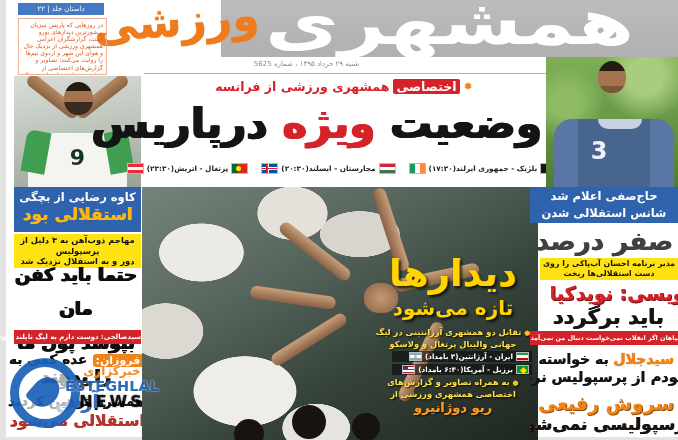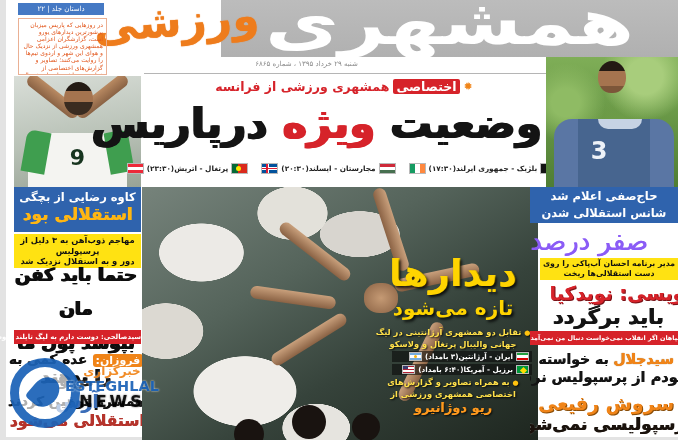--- a/index.html
+++ b/index.html
@@ -163,22 +163,22 @@
   .rp-torso { position:absolute; left:8px; bottom:0; width:120px; height:68px;
     border-radius:18px 18px 0 0;
     background:linear-gradient(90deg,#5a76a4 0 20%,#47658f 20% 80%,#5a76a4 80%); }
   .rp-collar { position:absolute; left:44px; top:0; width:44px; height:10px;
     border-radius:0 0 12px 12px; background:#c7d3e4; }
   .rp-num { position:absolute; left:0; right:30px; top:18px; text-align:center;
     font-size:24px; font-weight:bold; color:#eef2f8; }
   .r-bluebox { position:absolute; left:0; right:0; top:187px; height:36px; background:#2f63ad;
     color:#fff; text-align:center; font-weight:bold; font-size:11.5px; line-height:17px;
     padding-top:1px; direction:rtl; }
-  .r-bigred { position:absolute; left:0; right:0; top:226px; text-align:left;
-    font-size:26px; font-weight:normal; color:#8b5cf6; direction:rtl;
+  .r-bigred { position:absolute; left:0; right:0; top:226px; text-align:center;
+    font-size:26px; font-weight:bold; color:#404040; direction:rtl;
     text-shadow:0.8px 0 currentColor; }
   .r-yellow { position:absolute; left:10px; right:0; top:258px; background:#ffe212;
     color:#111; font-size:7.8px; font-weight:bold; line-height:10px; text-align:center;
     padding:1px 2px; direction:rtl; }
   .r-veisi1 { position:absolute; left:0; right:-26px; top:282px; text-align:center;
     font-size:19px; font-weight:bold; color:#d6232a; direction:rtl; white-space:nowrap;
     text-shadow:1px 1px 0 #7a1116, 0.6px 0 currentColor; }
   .r-veisi2 { position:absolute; left:0; right:-8px; top:305px; text-align:center;
     font-size:21px; font-weight:bold; color:#141414; direction:rtl; white-space:nowrap;
     text-shadow:0.9px 0 currentColor, 0 0 1px #fff; }
@@ -203,21 +203,21 @@
 <body>
 
 <div class="paper">
 
   <div class="mast-gray">
     <div class="mast-word">همشهری</div>
   </div>
   <div class="logo-sub">ورزشی</div>
   <div class="corner-tag">۲۲ | داستان جلد</div>
   <div class="fine-print">در روزهایی که پاریس میزبان پرشورترین دیدارهای یورو است، گزارشگران اعزامی همشهری ورزشی از نزدیک حال و هوای این شهر و اردوی تیم‌ها را روایت می‌کنند؛ تصاویر و گزارش‌های اختصاصی از فرانسه و حاشیه‌های تازه فوتبال ایران و جدال باشگاه‌ها بر سر ستاره‌ها را در صفحات میانی همین شماره دنبال کنید</div>
-  <div class="dateline">شنبه ۲۹ خرداد ۱۳۹۵ ، شماره ۶۸۶۵</div>
+  <div class="dateline">شنبه ۲۹ خرداد ۱۳۹۵ ، شماره 5625</div>
   <div class="rule"></div>
 
   <div class="lphoto">
     <div class="lp-arm a1"></div>
     <div class="lp-arm a2"></div>
     <div class="lp-head"></div>
     <div class="lp-torso">
       <div class="lp-sh l"></div>
       <div class="lp-sh r"></div>
       <span class="lp-num">9</span>

